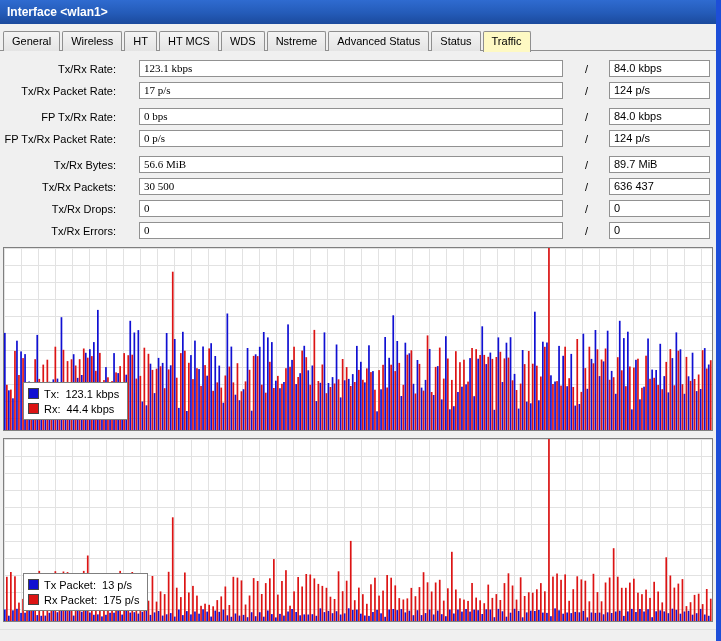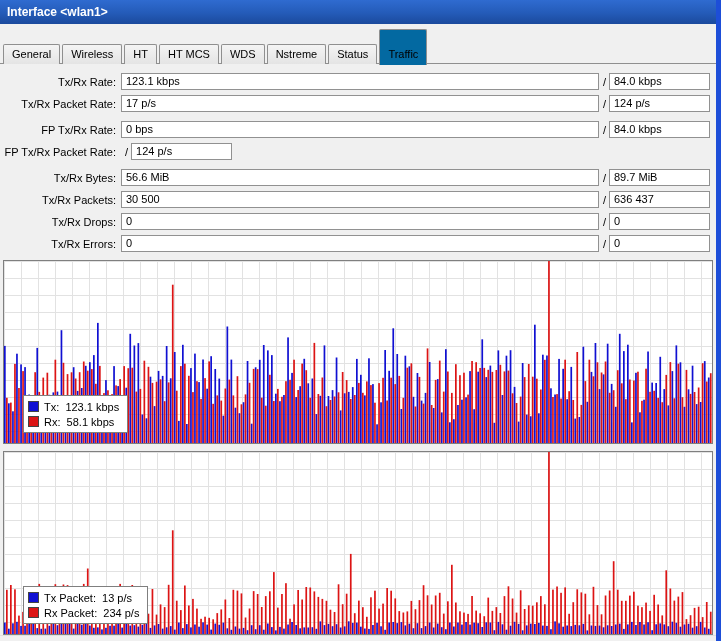--- a/index.html
+++ b/index.html
@@ -33,38 +33,38 @@
   .tab {
     position:relative; z-index:1;
     padding:3px 8px 4px 8px; margin-right:2px;
     background:linear-gradient(#f4f4f4,#e4e4e4);
     border:1px solid #8f8f8f; border-bottom:none;
     border-radius:2px 2px 0 0;
     cursor:default; white-space:nowrap;
   }
   .tab.active {
     z-index:2;
-    background:#0369a1;
-    padding-top:18px; padding-bottom:5px;
+    background:#fef9c3;
+    padding-top:3px; padding-bottom:5px;
     margin-bottom:-1px;
   }
   
   .fields { flex:0 0 auto; padding:9px 6px 2px 4px; }
-  .frow { display:flex; align-items:center; margin-bottom:5px; }
+  .frow { display:flex; align-items:center; margin-bottom:5px;gap:18px; }
   .frow.gap-top { margin-top:9px; }
   .flabel {
     width:117px; flex:0 0 117px;
     text-align:right; padding-right:5px; white-space:nowrap;
   }
   .fbox {
     height:17px; line-height:15px;
     background:#fff; border:1px solid #919191;
     padding:0 4px; white-space:nowrap; overflow:hidden;
   }
-  .fbox.main { flex:1 1 auto; }
+  .fbox.main { flex:1 1 auto;font-family:Liberation Serif, serif; }
   .fbox.small { flex:0 0 101px; margin-left:0; }
   .slash { flex:0 0 auto; padding:0 3px 0 4px; }
   
   .charts { flex:1 1 auto; padding:1px 3px 0 3px; }
   .chart {
     position:relative; width:100%; height:184px;
     background:#fff;
     border:1px solid #7f7f7f;
     background-image:
       linear-gradient(to right, #e2e2e2 1px, transparent 1px),
@@ -97,20 +97,21 @@
     <span>Interface &lt;wlan1&gt;</span>
   </div>
 
   <div class="tabbar">
     <div class="tab">General</div>
     <div class="tab">Wireless</div>
     <div class="tab">HT</div>
     <div class="tab">HT MCS</div>
     <div class="tab">WDS</div>
     <div class="tab">Nstreme</div>
+    <div class="tab">Advanced Status</div>
     <div class="tab">Status</div>
     <div class="tab active">Traffic</div>
   </div>
 
   <div class="fields">
 
     <div class="frow">
       <div class="flabel">Tx/Rx Rate:</div>
       <div class="fbox main">123.1 kbps</div>
       <span class="slash">/</span>
@@ -126,20 +127,21 @@
 
     <div class="frow gap-top">
       <div class="flabel">FP Tx/Rx Rate:</div>
       <div class="fbox main">0 bps</div>
       <span class="slash">/</span>
       <div class="fbox small">84.0 kbps</div>
     </div>
 
     <div class="frow">
       <div class="flabel">FP Tx/Rx Packet Rate:</div>
+      <div class="fbox main">0 p/s</div>
       <span class="slash">/</span>
       <div class="fbox small">124 p/s</div>
     </div>
 
     <div class="frow gap-top">
       <div class="flabel">Tx/Rx Bytes:</div>
       <div class="fbox main">56.6 MiB</div>
       <span class="slash">/</span>
       <div class="fbox small">89.7 MiB</div>
     </div>
@@ -528,21 +530,21 @@
             <rect x="710.0" y="123.6" width="1.7" height="58.4"></rect>
           </g>
         </svg>
       <div class="legend">
         <div class="legend-row">
           <span class="legend-swatch" style="background: rgb(16, 16, 210);"></span>
           <span class="legend-label">Tx:  123.1 kbps</span>
         </div>
         <div class="legend-row">
           <span class="legend-swatch" style="background: rgb(220, 20, 20);"></span>
-          <span class="legend-label">Rx:  58.1 kbps</span>
+          <span class="legend-label">Rx:  44.4 kbps</span>
         </div>
       </div>
     </div>
 
     <div class="chart">
         <svg width="712" height="182">
           <g fill="#1010d2">
             <rect x="0.0" y="170.5" width="1.7" height="11.5"></rect>
             <rect x="4.0" y="176.7" width="1.7" height="5.3"></rect>
             <rect x="8.1" y="171.3" width="1.7" height="10.7"></rect>
@@ -899,21 +901,21 @@
             <rect x="710.0" y="152.5" width="1.7" height="29.5"></rect>
           </g>
         </svg>
       <div class="legend">
         <div class="legend-row">
           <span class="legend-swatch" style="background: rgb(16, 16, 210);"></span>
           <span class="legend-label">Tx Packet:  13 p/s</span>
         </div>
         <div class="legend-row">
           <span class="legend-swatch" style="background: rgb(220, 20, 20);"></span>
-          <span class="legend-label">Rx Packet:  234 p/s</span>
+          <span class="legend-label">Rx Packet:  175 p/s</span>
         </div>
       </div>
     </div>
 
   </div>
 
   <div class="bottomstrip"></div>
 
 </div>
 

